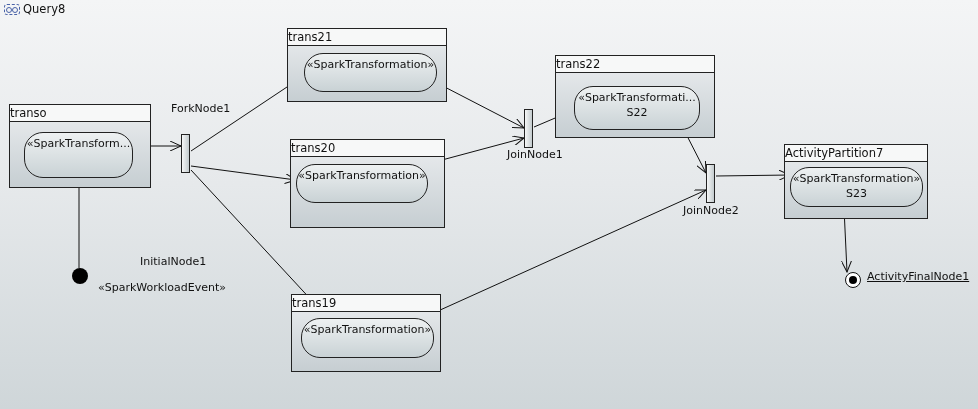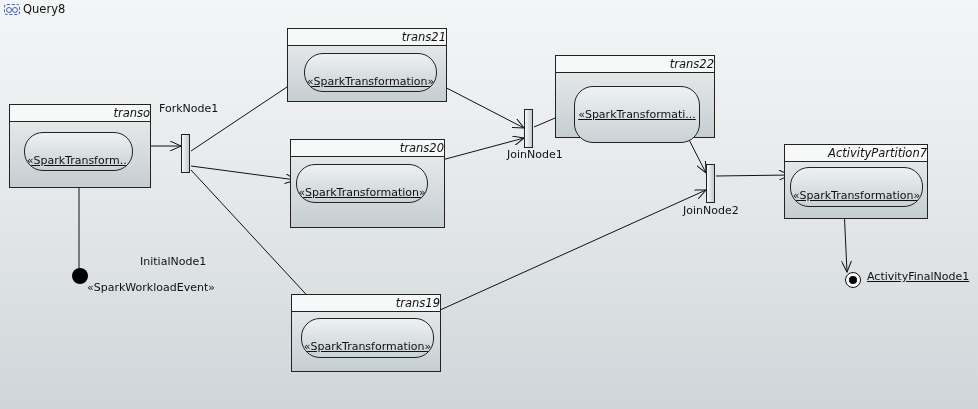--- a/index.html
+++ b/index.html
@@ -6,22 +6,22 @@
   body {
     width:978px; height:409px; position:relative; overflow:hidden;
     background: linear-gradient(180deg, #f4f5f6 0%, #e6e9eb 45%, #cfd6d9 100%);
     font-family: "DejaVu Sans", sans-serif; font-size:11px; color:#111;
   }
   .title { position:absolute; left:4px; top:2px; font-size:11.5px; display:flex; align-items:center; gap:3px; }
   .title .icon { width:14px; height:9px; border:1px dashed #4a63a8; border-radius:3px; position:relative; display:inline-block; }
   .title .icon::before, .title .icon::after { content:""; position:absolute; top:2px; width:4px; height:4px; border:1px solid #4a63a8; border-radius:50%; }
   .title .icon::before { left:1px; } .title .icon::after { right:1px; }
   .partition { position:absolute; border:1px solid #222; background: linear-gradient(180deg, #eceef0 0%, #c6ced2 100%); }
-  .partition .ph { height:16px; line-height:16px; text-align:right; border-bottom:1px solid #222; background:#f7f8f8; font-size:11.5px;font-style:italic; }
-  .action { position:absolute; border:1px solid #222; border-radius:19px; background: linear-gradient(180deg, #eef1f2 0%, #c9d2d5 100%); text-align:center; font-size:11px; line-height:15px; padding-top:20px; box-sizing:border-box; white-space:nowrap; overflow:hidden;text-decoration:underline; }
+  .partition .ph { height:16px; line-height:16px; text-align:left; border-bottom:1px solid #222; background:#f7f8f8; font-size:11.5px; }
+  .action { position:absolute; border:1px solid #222; border-radius:19px; background: linear-gradient(180deg, #eef1f2 0%, #c9d2d5 100%); text-align:center; font-size:11px; line-height:15px; padding-top:3px; box-sizing:border-box; white-space:nowrap; overflow:hidden; }
   .bar { position:absolute; width:9px; border:1px solid #222; background: linear-gradient(90deg, #f6f7f7, #c3cbce); box-sizing:border-box; }
   .label { position:absolute; font-size:11px; white-space:nowrap; }
   svg.edges { position:absolute; left:0; top:0; }
   .initial { position:absolute; width:16px; height:16px; border-radius:50%; background:#000; }
   .final { position:absolute; width:16px; height:16px; border-radius:50%; border:1px solid #111; background:#fff; box-sizing:border-box; }
   .final::after { content:""; position:absolute; left:3px; top:3px; width:8px; height:8px; border-radius:50%; background:#000; }
 </style>
 </head>
 <body>
 
@@ -48,68 +48,68 @@
     <line x1="682" y1="126" x2="706" y2="173" marker-end="url(#arr)"></line>
     <line x1="418" y1="320" x2="706" y2="190" marker-end="url(#arr)"></line>
     <line x1="716" y1="176" x2="790" y2="175" marker-end="url(#arr)"></line>
     <line x1="844" y1="208" x2="847" y2="272" marker-end="url(#arr)"></line>
   </g>
 </svg>
 
 <div class="partition" style="left:9px;top:104px;width:140px;height:82px;">
   <div class="ph">transo</div>
 </div>
-<div class="action" style="left:24px;top:132px;width:109px;height:39px;">
+<div class="action" style="left:24px;top:132px;width:109px;height:46px;">
   <div>«SparkTransform...</div>
 </div>
 
 <div class="partition" style="left:287px;top:28px;width:158px;height:72px;">
   <div class="ph">trans21</div>
 </div>
 <div class="action" style="left:304px;top:53px;width:133px;height:39px;">
   <div>«SparkTransformation»</div>
 </div>
 
 <div class="partition" style="left:290px;top:139px;width:153px;height:87px;">
   <div class="ph">trans20</div>
 </div>
 <div class="action" style="left:296px;top:164px;width:132px;height:39px;">
   <div>«SparkTransformation»</div>
-  <div>S20</div>
 </div>
 
 <div class="partition" style="left:291px;top:294px;width:148px;height:76px;">
   <div class="ph">trans19</div>
 </div>
 <div class="action" style="left:301px;top:318px;width:133px;height:40px;">
   <div>«SparkTransformation»</div>
 </div>
 
 <div class="partition" style="left:555px;top:55px;width:158px;height:81px;">
   <div class="ph">trans22</div>
 </div>
-<div class="action" style="left:574px;top:86px;width:126px;height:57px;">
+<div class="action" style="left:574px;top:86px;width:126px;height:44px;">
   <div>«SparkTransformati...</div>
+  <div>S22</div>
 </div>
 
 <div class="partition" style="left:784px;top:144px;width:142px;height:73px;">
   <div class="ph">ActivityPartition7</div>
 </div>
 <div class="action" style="left:790px;top:167px;width:133px;height:40px;">
   <div>«SparkTransformation»</div>
   <div>S23</div>
 </div>
 
 <div class="bar" style="left:181px;top:134px;height:39px;"></div>
-<div class="label" style="left:159px;top:102px;text-align:center;">ForkNode1</div>
+<div class="label" style="left:171px;top:102px;text-align:center;">ForkNode1</div>
 
 <div class="bar" style="left:524px;top:109px;height:39px;"></div>
 <div class="label" style="left:507px;top:148px;">JoinNode1</div>
 
 <div class="bar" style="left:706px;top:164px;height:39px;"></div>
 <div class="label" style="left:683px;top:204px;">JoinNode2</div>
 
 <div class="initial" style="left:72px;top:268px;"></div>
 <div class="label" style="left:95px;top:255px;margin-left:45px;">InitialNode1</div>
-<div class="label" style="left:87px;top:281px;">«SparkWorkloadEvent»</div>
+<div class="label" style="left:98px;top:281px;">«SparkWorkloadEvent»</div>
 
 <div class="final" style="left:845px;top:272px;"></div>
 <div class="label" style="left:867px;top:270px;text-decoration:underline;">ActivityFinalNode1</div>
 
 </body></html>

